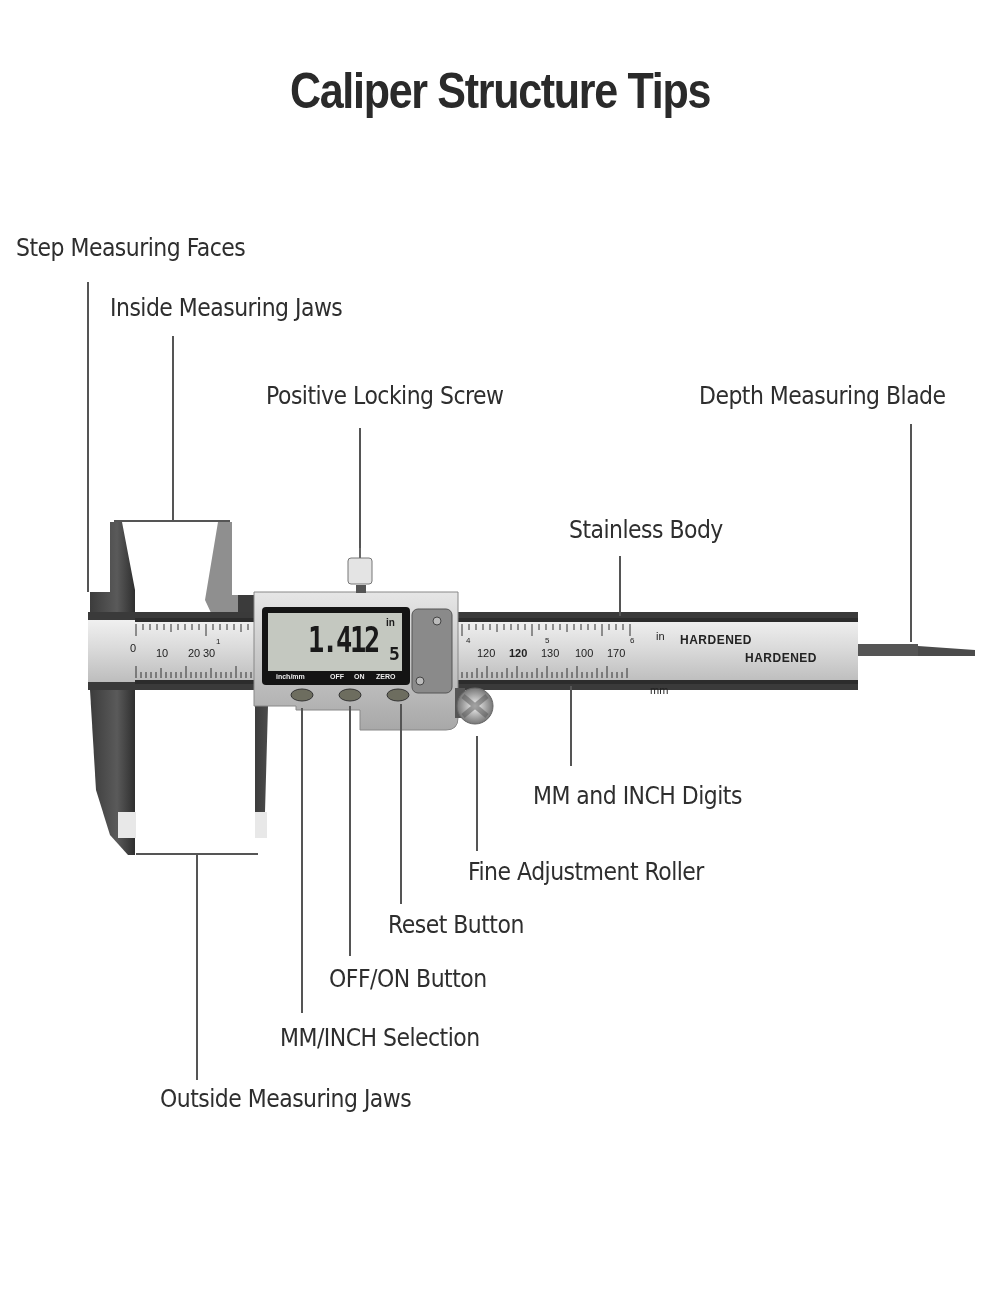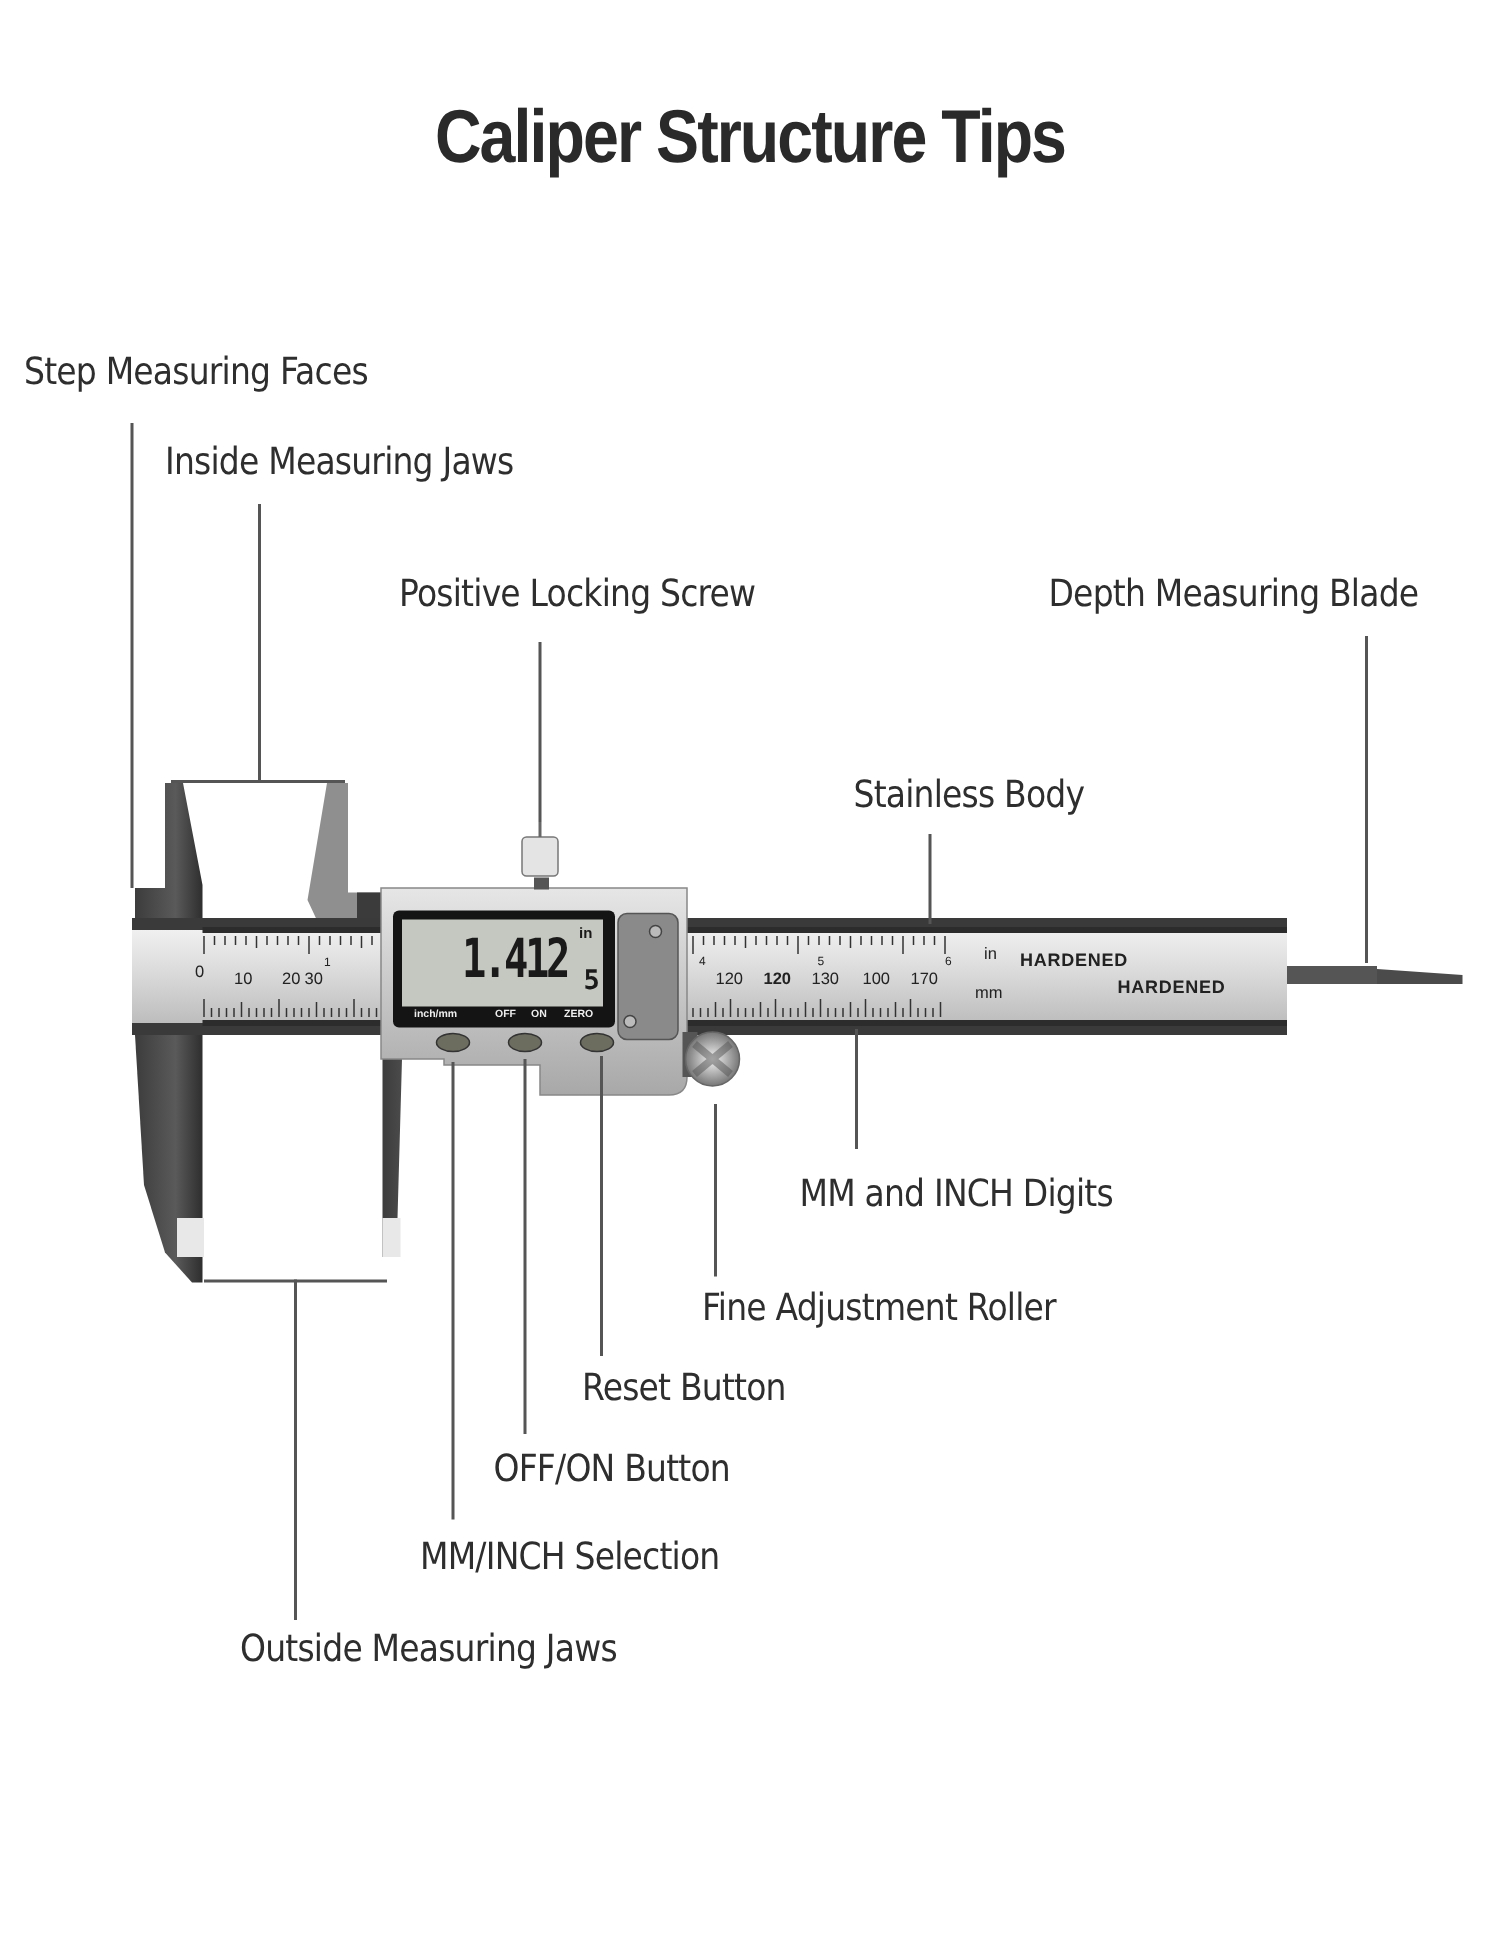--- a/index.html
+++ b/index.html
@@ -222,21 +222,21 @@
   <span style="position:absolute;left:120px;">100</span>
   <span style="position:absolute;left:152px;">170</span>
 </div>
 <div style="position:absolute;left:0;top:0;font-size:8px;color:#222;">
   <span style="position:absolute;left:216px;top:637px;">1</span>
   <span style="position:absolute;left:466px;top:636px;">4</span>
   <span style="position:absolute;left:545px;top:636px;">5</span>
   <span style="position:absolute;left:630px;top:636px;">6</span>
 </div>
 <span style="position:absolute;left:656px;top:630px;font-size:11px;color:#222;">in</span>
-<span style="position:absolute;left:650px;top:656px;font-size:11px;color:#222;">mm</span>
+<span style="position:absolute;left:650px;top:684px;font-size:11px;color:#222;">mm</span>
 <span style="position:absolute;left:680px;top:633px;font-size:12px;font-weight:bold;color:#222;letter-spacing:0.5px;">HARDENED</span>
 <span style="position:absolute;left:745px;top:651px;font-size:12px;font-weight:bold;color:#222;letter-spacing:0.5px;">HARDENED</span>
 
 <div class="line" style="left:87px;top:282px;height:310px;"></div>
 <div class="line" style="left:172px;top:336px;height:184px;"></div>
 <div class="hline" style="left:114px;top:520px;width:116px;"></div>
 <div class="line" style="left:359px;top:428px;height:120px;"></div>
 <div class="line" style="left:910px;top:424px;height:218px;"></div>
 <div class="line" style="left:619px;top:556px;height:60px;"></div>
 <div class="line" style="left:570px;top:686px;height:80px;"></div>

